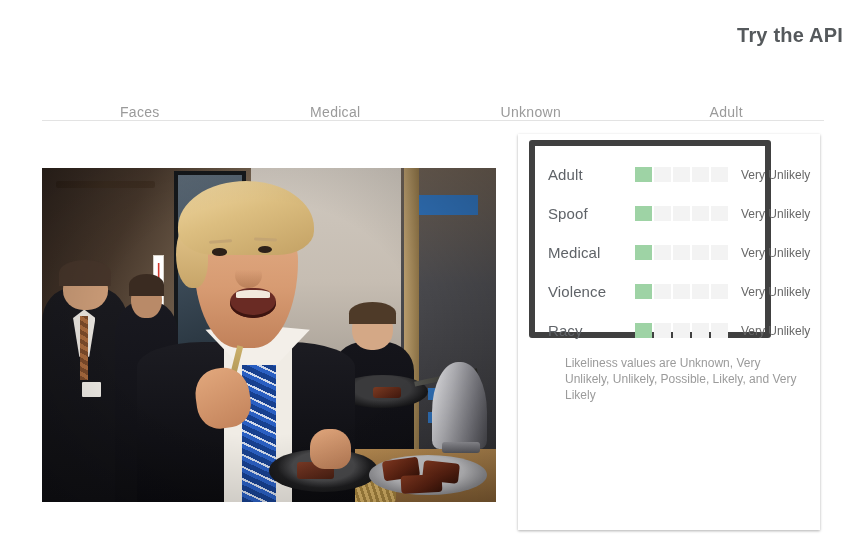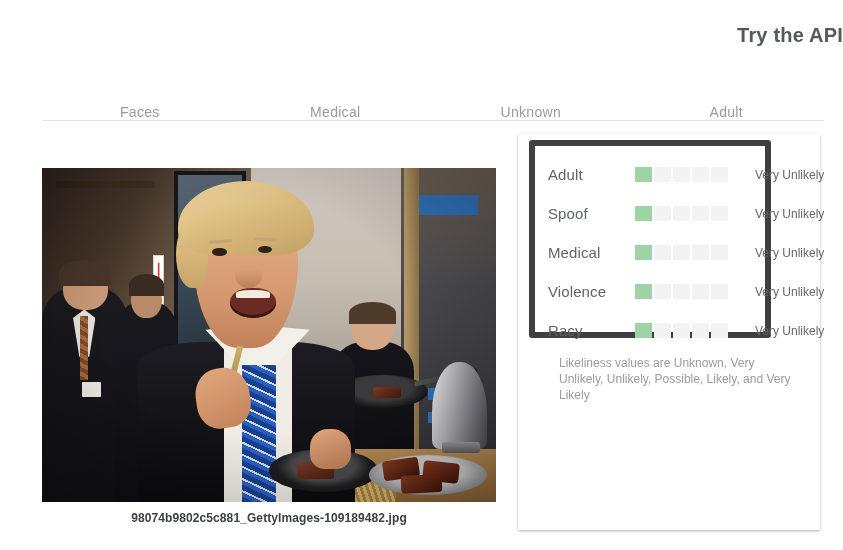--- a/index.html
+++ b/index.html
@@ -397,28 +397,28 @@
     gap: 2px;
     flex: none;
   }
   .seg {
     width: 17px;
     height: 15px;
     background: #f3f3f3;
   }
   .seg.on { background: #9ed3a5; }
   .likeliness {
-    margin-left: 27px;
+    margin-left: 13px;
     font-size: 12px;
     color: #676767;
     white-space: nowrap;
   }
   .legend {
     position: absolute;
-    left: 41px;
+    left: 47px;
     top: 221px;
     width: 234px;
     font-size: 12px;
     line-height: 16px;
     color: #9b9b9b;
   }
 </style>
 </head>
 <body>
 
@@ -491,21 +491,20 @@
         <div class="plate-1"></div>
         <div class="hand-plate"></div>
         <div class="plate-2"></div>
         <div class="steak-a"></div>
         <div class="steak-b"></div>
         <div class="steak-c"></div>
 
         <div class="photo-vignette"></div>
       </div>
     </div>
-    <div class="photo-caption">98074b9802c5c881_GettyImages-109189482.jpg</div>
   </div>
 
   <div class="result-card">
     <div class="safe-box" id="safe-rows">
         <div class="safe-row">
           <div class="safe-label">Adult</div>
           <div class="meter">
             <div class="seg on"></div>
             <div class="seg"></div>
             <div class="seg"></div>

